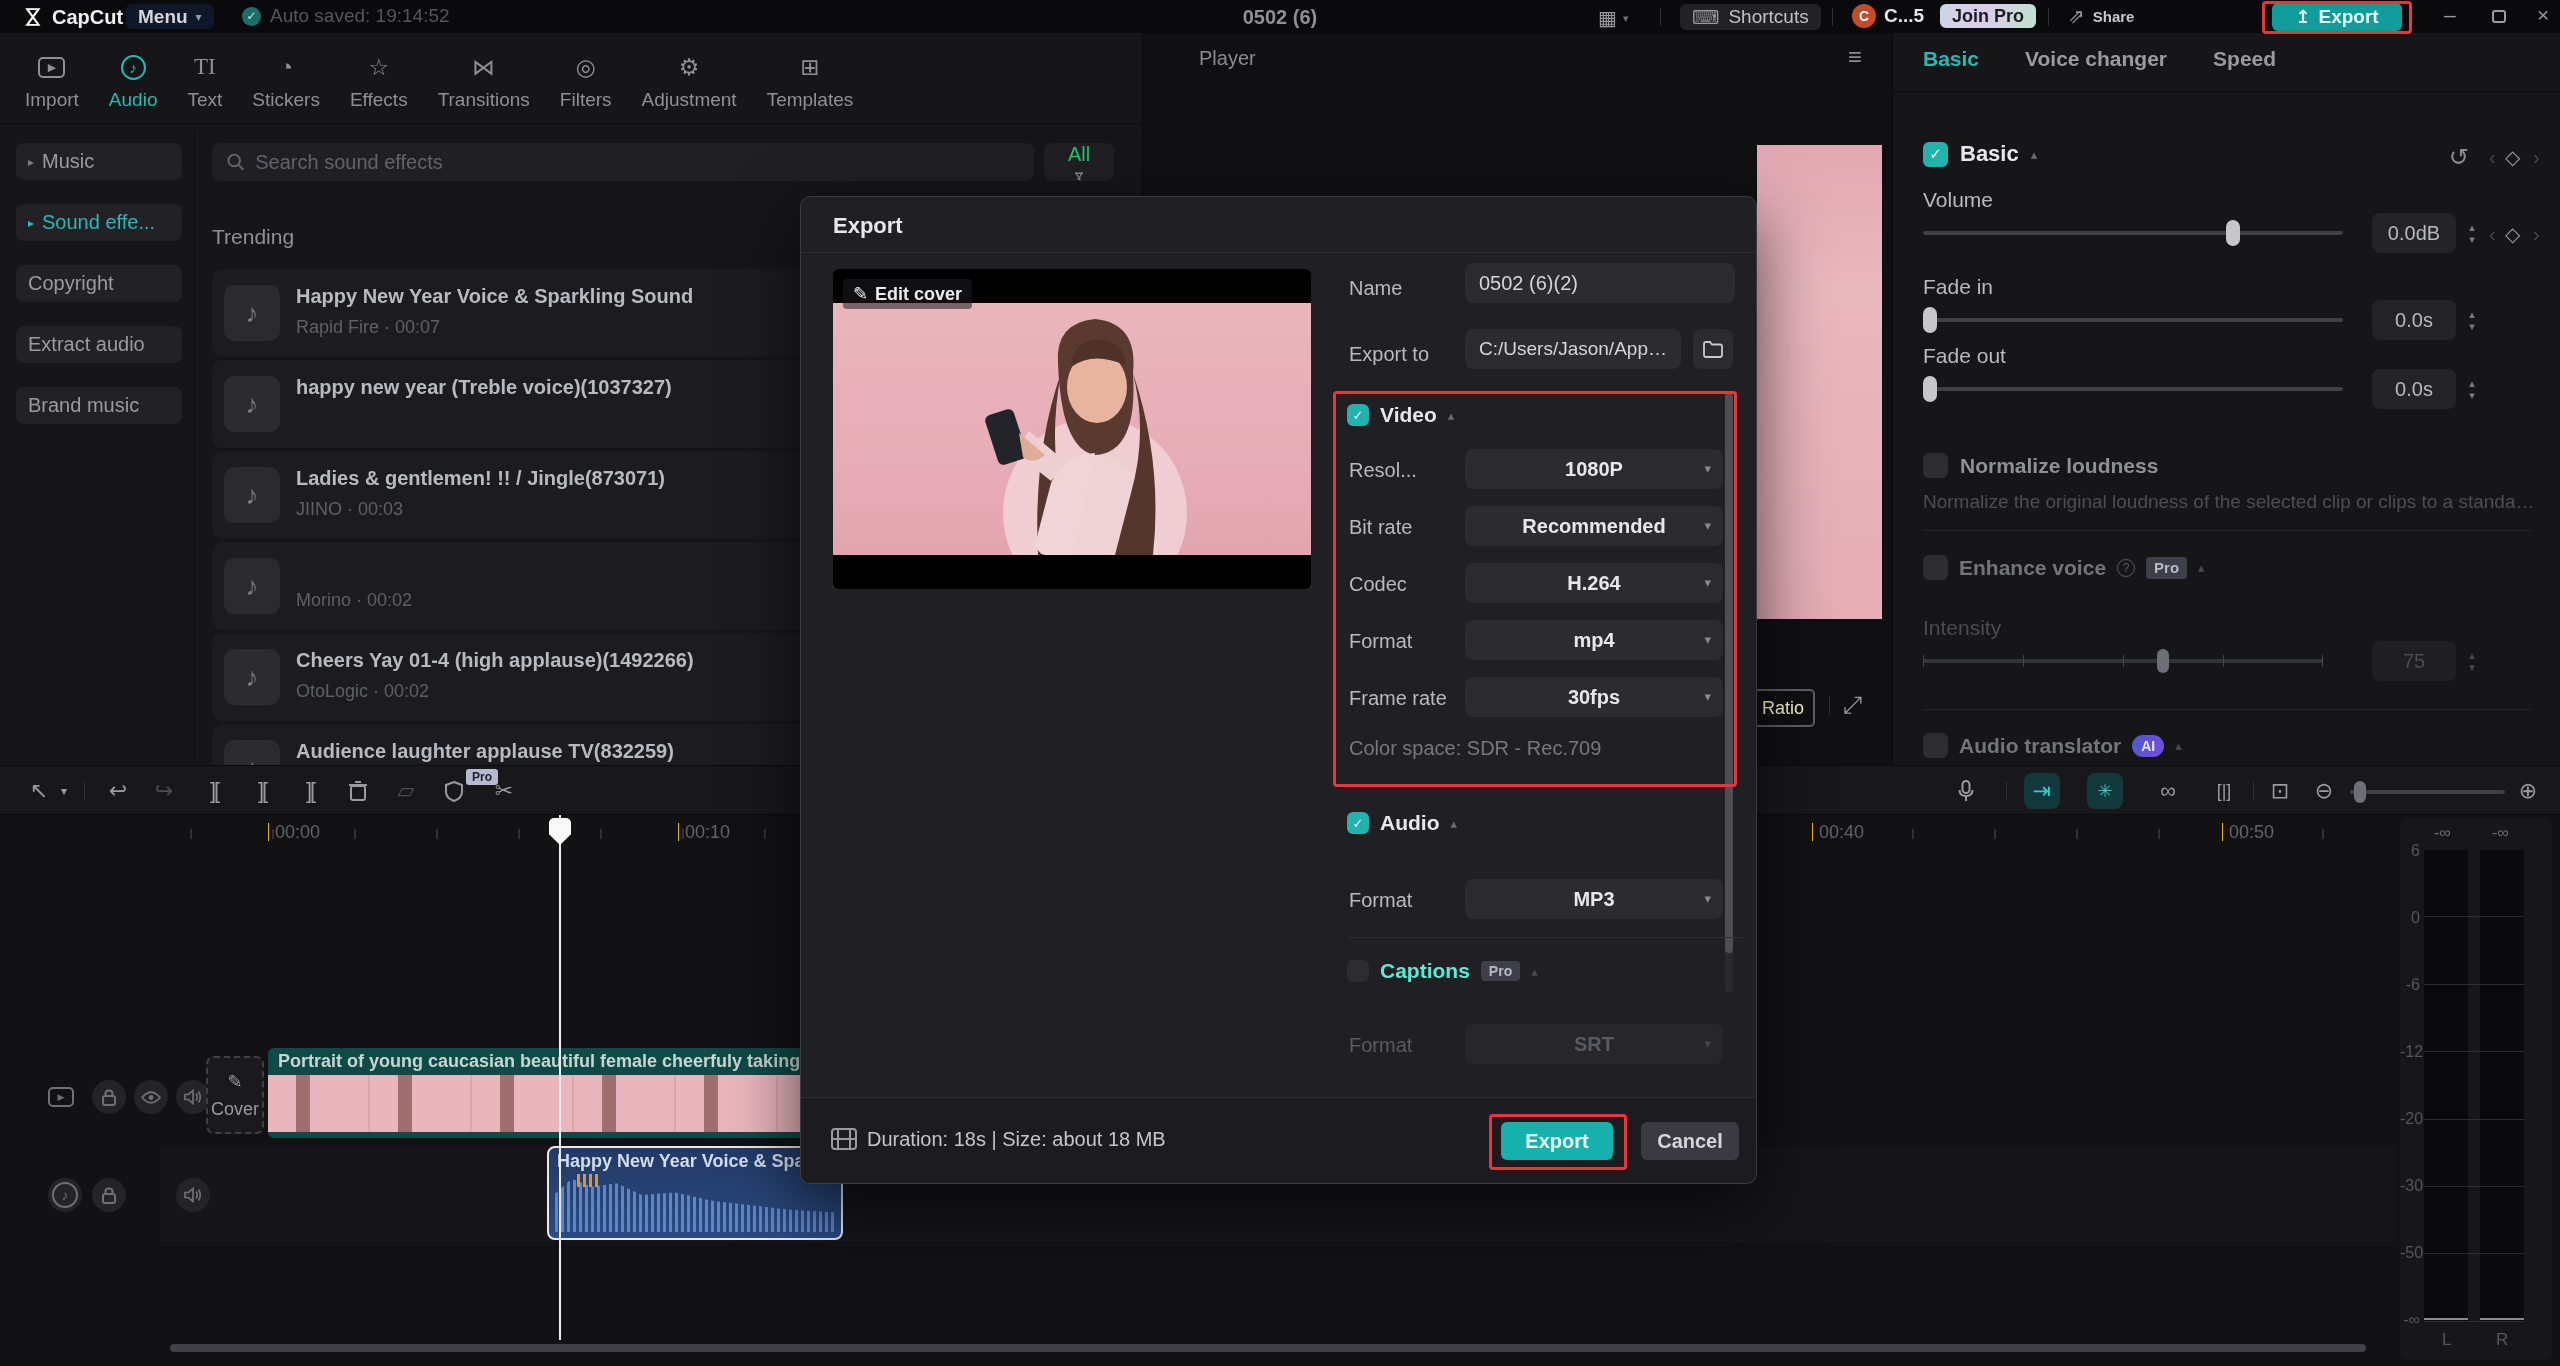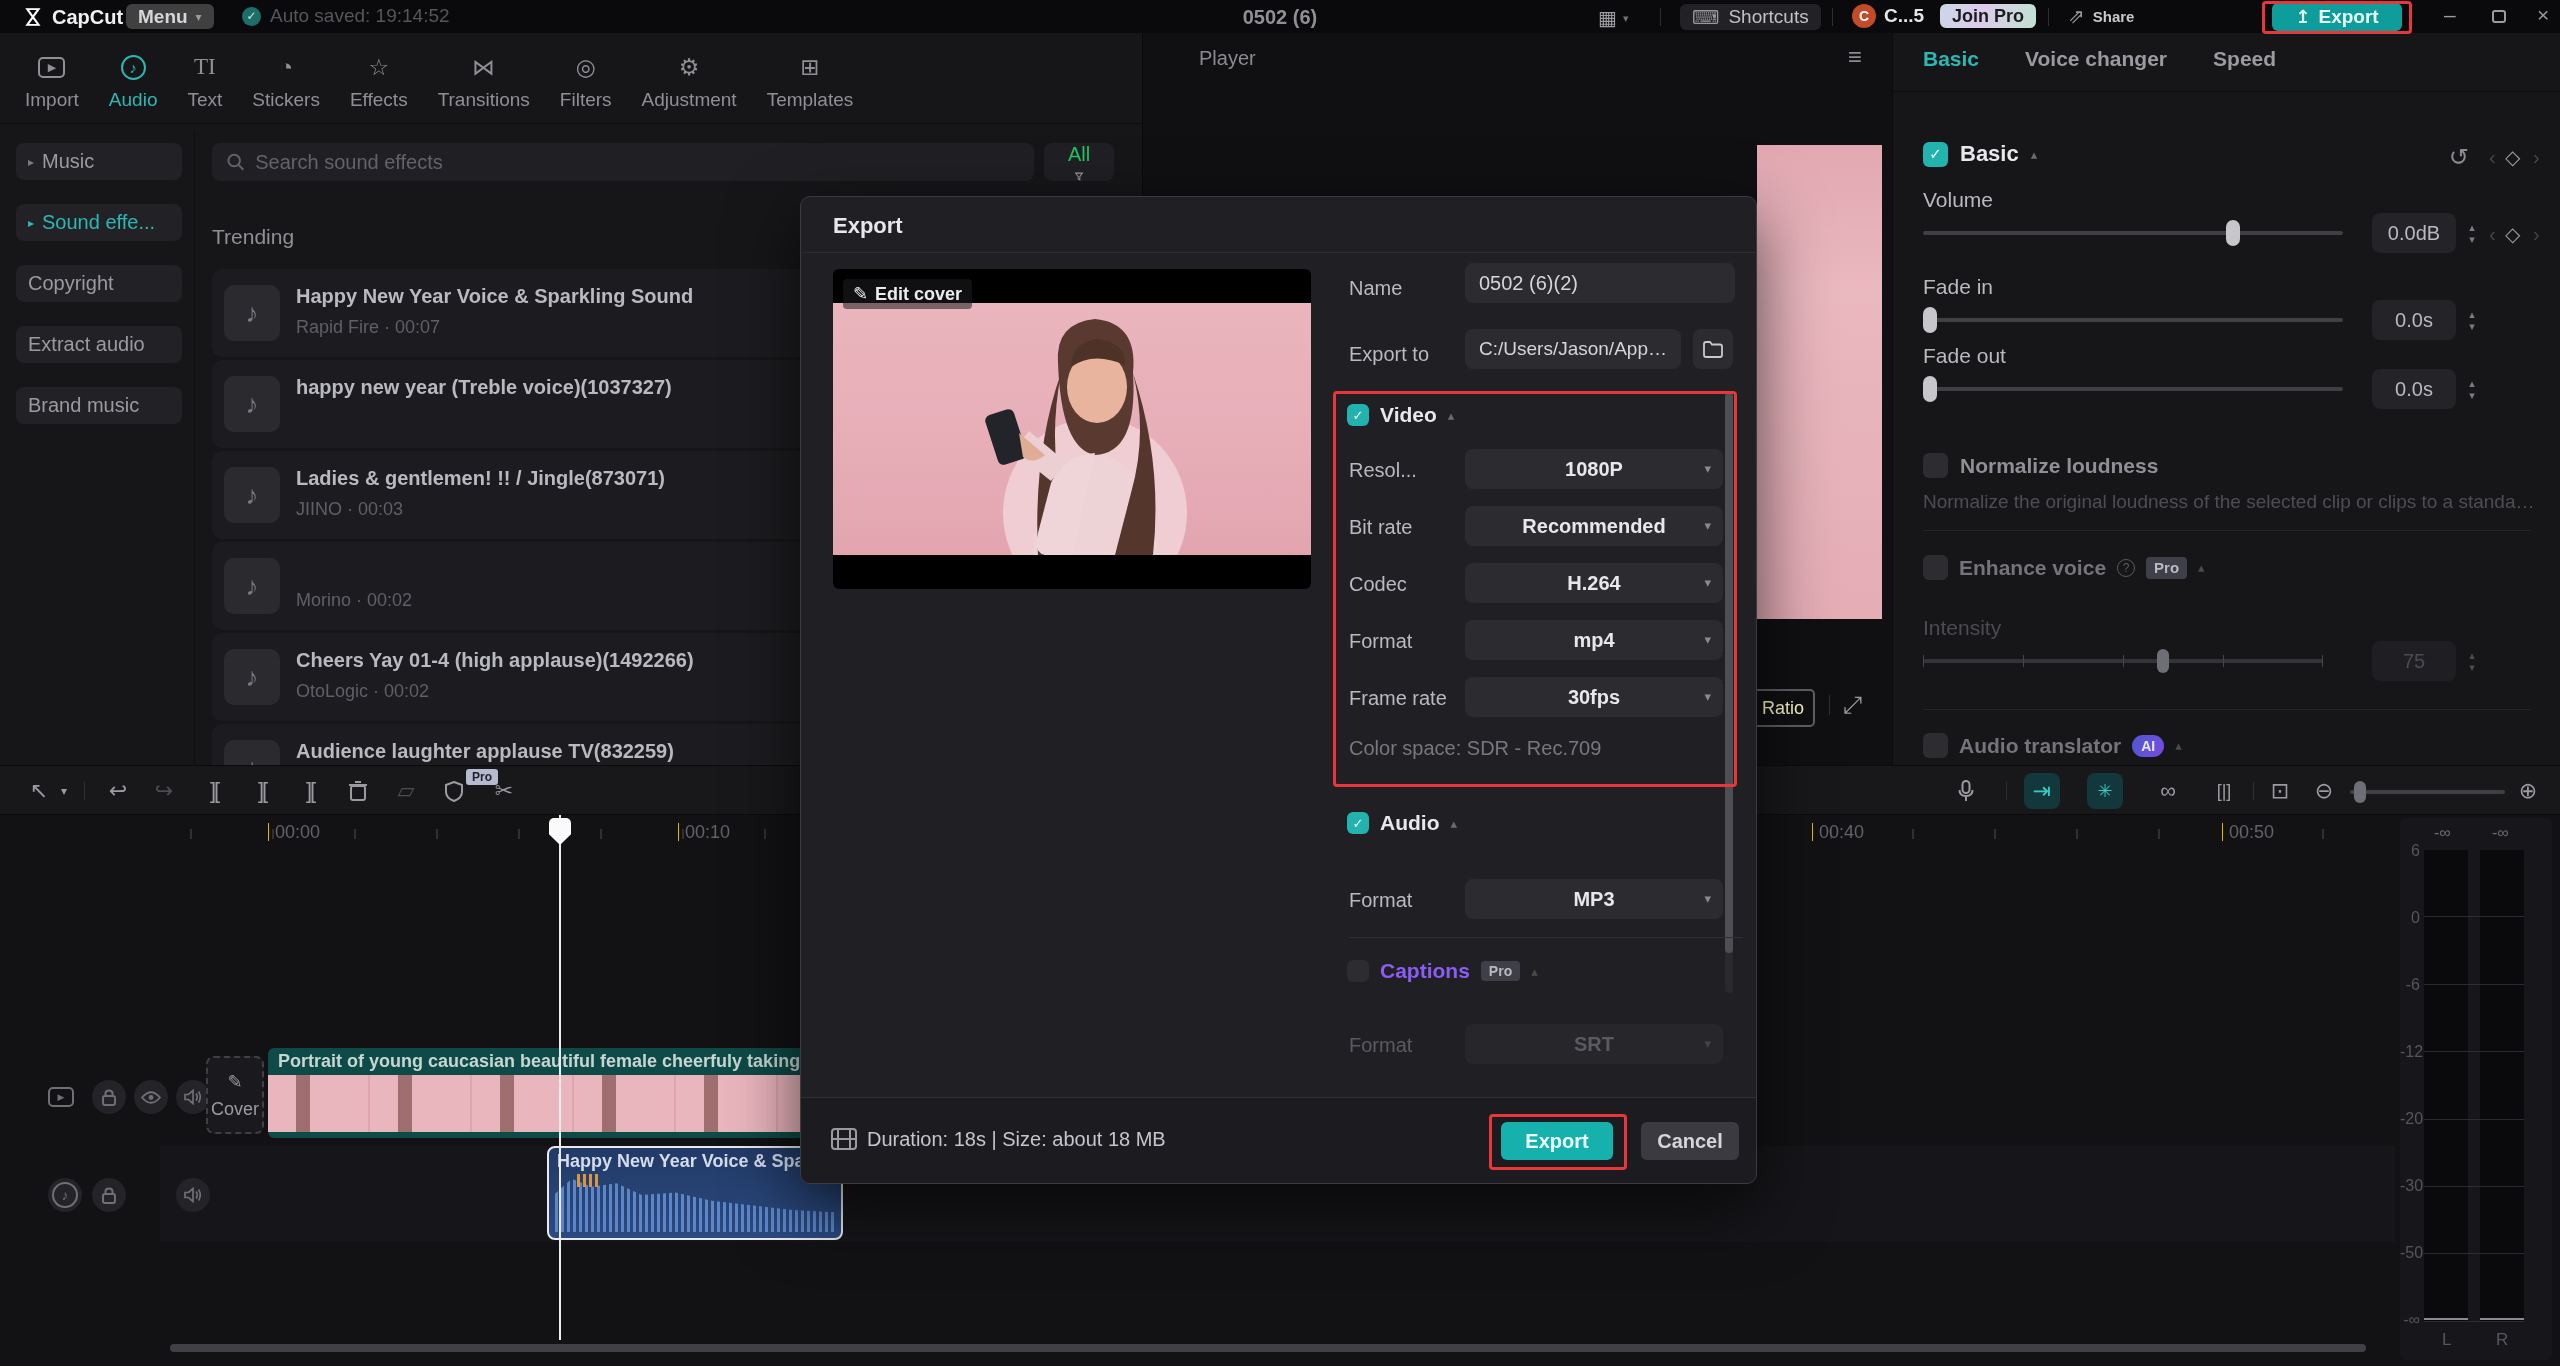--- a/index.html
+++ b/index.html
@@ -7,21 +7,21 @@
   body { font-family:"Liberation Sans","DejaVu Sans",sans-serif; }
   #app { position:relative; width:2560px; height:1366px; background:#121215; overflow:hidden; }
   .abs { position:absolute; }
   .flex { display:flex; align-items:center; }
   .nowrap { white-space:nowrap; overflow:hidden; text-overflow:ellipsis; }
 
   
   .topbar { position:absolute; left:0; top:0; width:2560px; height:33px; background:#0a0a0c; z-index:40; }
   .logo-glyph { font-size:22px; color:#fff; transform:rotate(90deg); display:inline-block; }
   .logo-text { color:#f0f0f2; font-weight:700; font-size:20px; margin-left:8px; }
-  .menu-btn { position:absolute; left:126px; top:4px; height:25px; padding:0 12px; background:#404040; border-radius:6px; color:#d5d5da; font-size:19px; font-weight:700; display:flex; align-items:center; gap:8px; }
+  .menu-btn { position:absolute; left:126px; top:4px; height:25px; padding:0 12px; background:#0f172a; border-radius:6px; color:#d5d5da; font-size:19px; font-weight:700; display:flex; align-items:center; gap:8px; }
   .autosave { position:absolute; left:242px; top:5px; display:flex; align-items:center; gap:9px; color:#55555c; font-size:19px; }
   .save-dot { width:19px; height:19px; border-radius:50%; background:#1d6e68; color:#cfe8e4; font-size:12px; display:flex; align-items:center; justify-content:center; }
   .doc-title { position:absolute; left:0; right:0; top:6px; text-align:center; color:#8f8f96; font-size:20px; font-weight:700; }
   .tb-ic { color:#9a9aa0; font-size:20px; }
   .tb-div { width:1px; height:18px; background:#2e2e33; }
   .chip { background:#222226; border-radius:6px; }
   .avatar { width:24px; height:24px; border-radius:50%; background:#c14b2a; color:#fff; font-size:14px; font-weight:700; display:flex; align-items:center; justify-content:center; }
   .joinpro { height:24px; padding:0 12px; border-radius:6px; background:linear-gradient(100deg,#ccd6e8,#dccbe9 45%,#bfe2d1); color:#1c1c20; font-size:18px; font-weight:700; display:flex; align-items:center; }
   .export-top { position:absolute; left:2272px; top:3px; width:130px; height:28px; border-radius:6px; background:#0f9d9b; color:#eaffff; font-size:19px; font-weight:700; display:flex; align-items:center; justify-content:center; gap:8px; }
   .winctl { color:#9a9aa0; font-size:21px; }
@@ -138,21 +138,21 @@
   .d-label.dim { color:#5a5a61; }
   .d-input { position:absolute; left:664px; height:40px; background:#2b2b30; border-radius:8px; color:#d5d5da; font-size:20px; display:flex; align-items:center; padding:0 14px; }
   .folder-btn { position:absolute; left:892px; width:40px; height:40px; background:#2b2b30; border-radius:8px; display:flex; align-items:center; justify-content:center; }
   .dropdown { position:absolute; left:664px; width:258px; height:40px; background:#2b2b30; border-radius:8px; }
   .dropdown .dval { position:absolute; left:0; right:0; top:0; bottom:0; display:flex; align-items:center; justify-content:center; color:#e8e8ec; font-size:20px; font-weight:700; }
   .dropdown .dcaret { position:absolute; right:12px; top:12px; color:#8a8a90; font-size:13px; }
   .dropdown.dis { background:#26262b; }
   .dropdown.dis .dval { color:#5a5a61; }
   .dropdown.dis .dcaret { color:#45454b; }
   .sect-title { color:#e8e8ec; font-size:21px; font-weight:700; }
-  .sect-title.dim { color:#8b5cf6; }
+  .sect-title.dim { color:#5eead4; }
   .collapse { color:#6a6a72; font-size:13px; }
   .d-scroll { position:absolute; left:924px; top:196px; width:8px; height:600px; background:#2a2a2e; border-radius:4px; }
   .d-thumb { position:absolute; left:0; top:0; width:8px; height:560px; background:#4e4e55; border-radius:4px; }
   .d-div { position:absolute; left:548px; width:394px; height:1px; background:#2e2e33; }
   .dlg-footer { position:absolute; left:0; top:900px; width:955px; height:86px; border-top:1px solid #2e2e33; background:#1c1c20; border-radius:0 0 10px 10px; }
   .foot-info { position:absolute; left:66px; top:30px; color:#c5c5cb; font-size:20px; }
   .btn-export { position:absolute; left:700px; top:24px; width:112px; height:38px; background:#16b1ac; border-radius:6px; color:#ecffff; font-size:20px; font-weight:700; display:flex; align-items:center; justify-content:center; }
   .btn-cancel { position:absolute; left:840px; top:24px; width:98px; height:38px; background:#3a3a40; border-radius:6px; color:#d5d5da; font-size:20px; font-weight:700; display:flex; align-items:center; justify-content:center; }
   svg { display:block; }
 </style>

